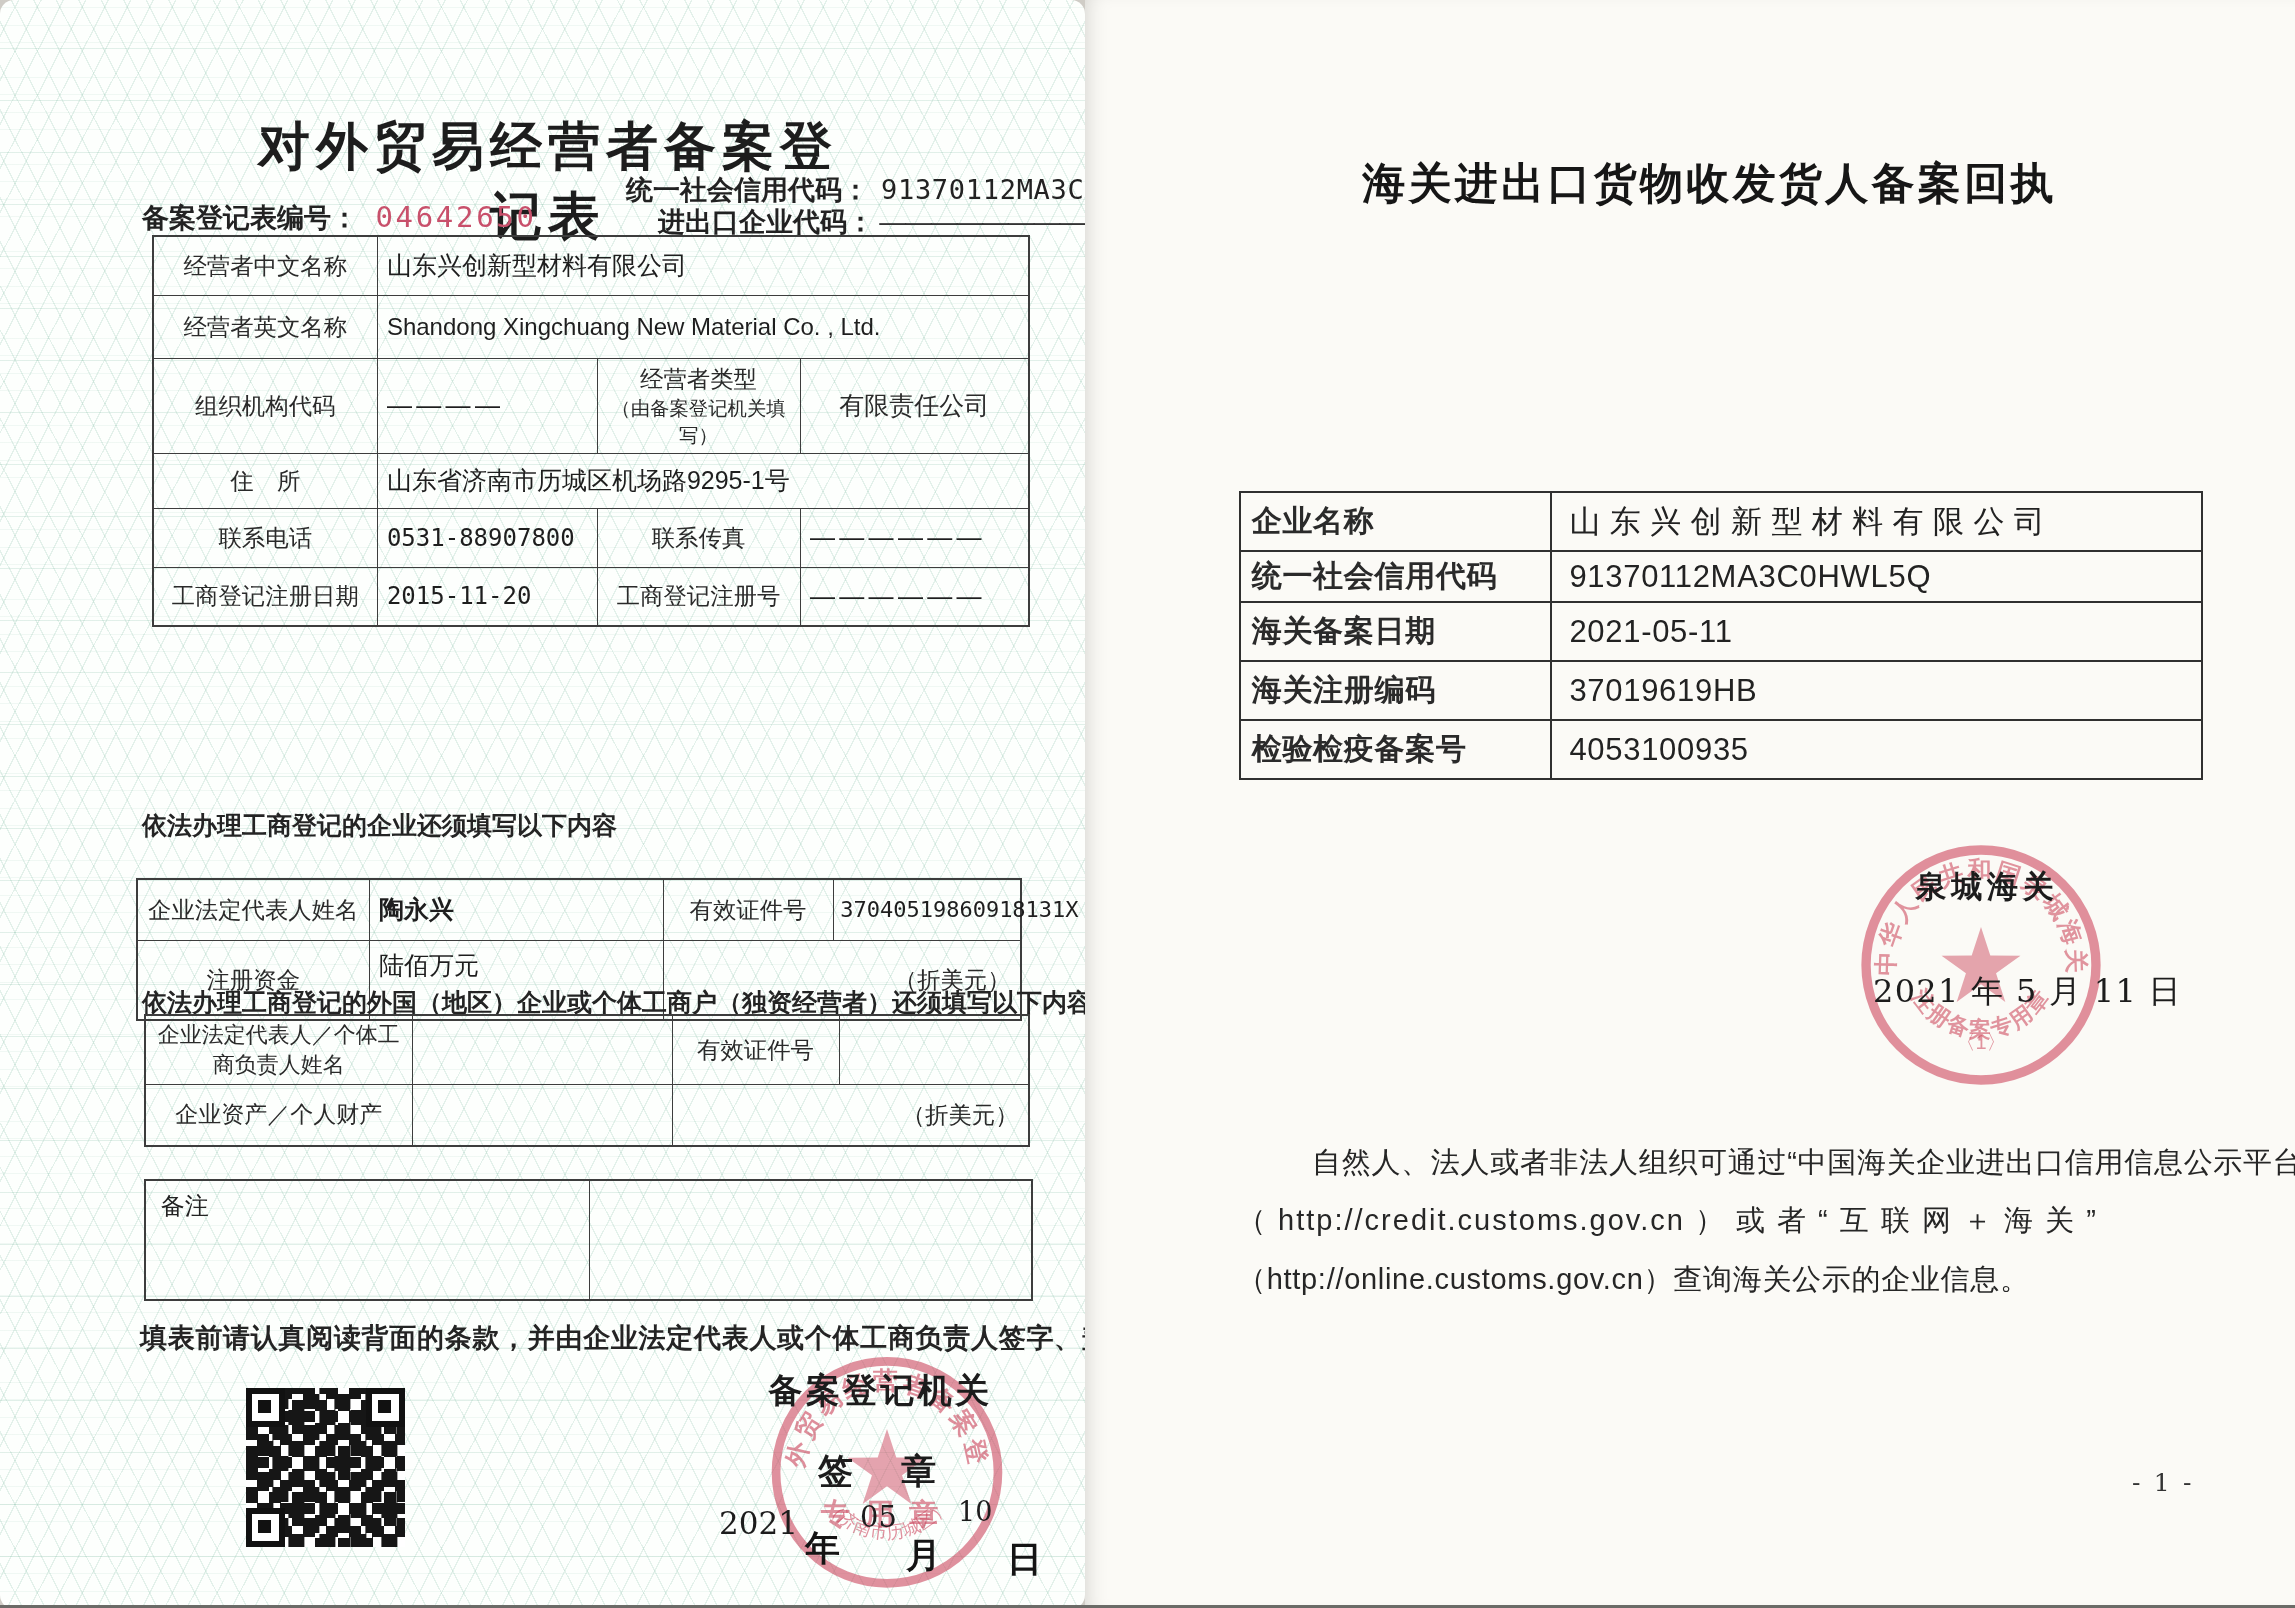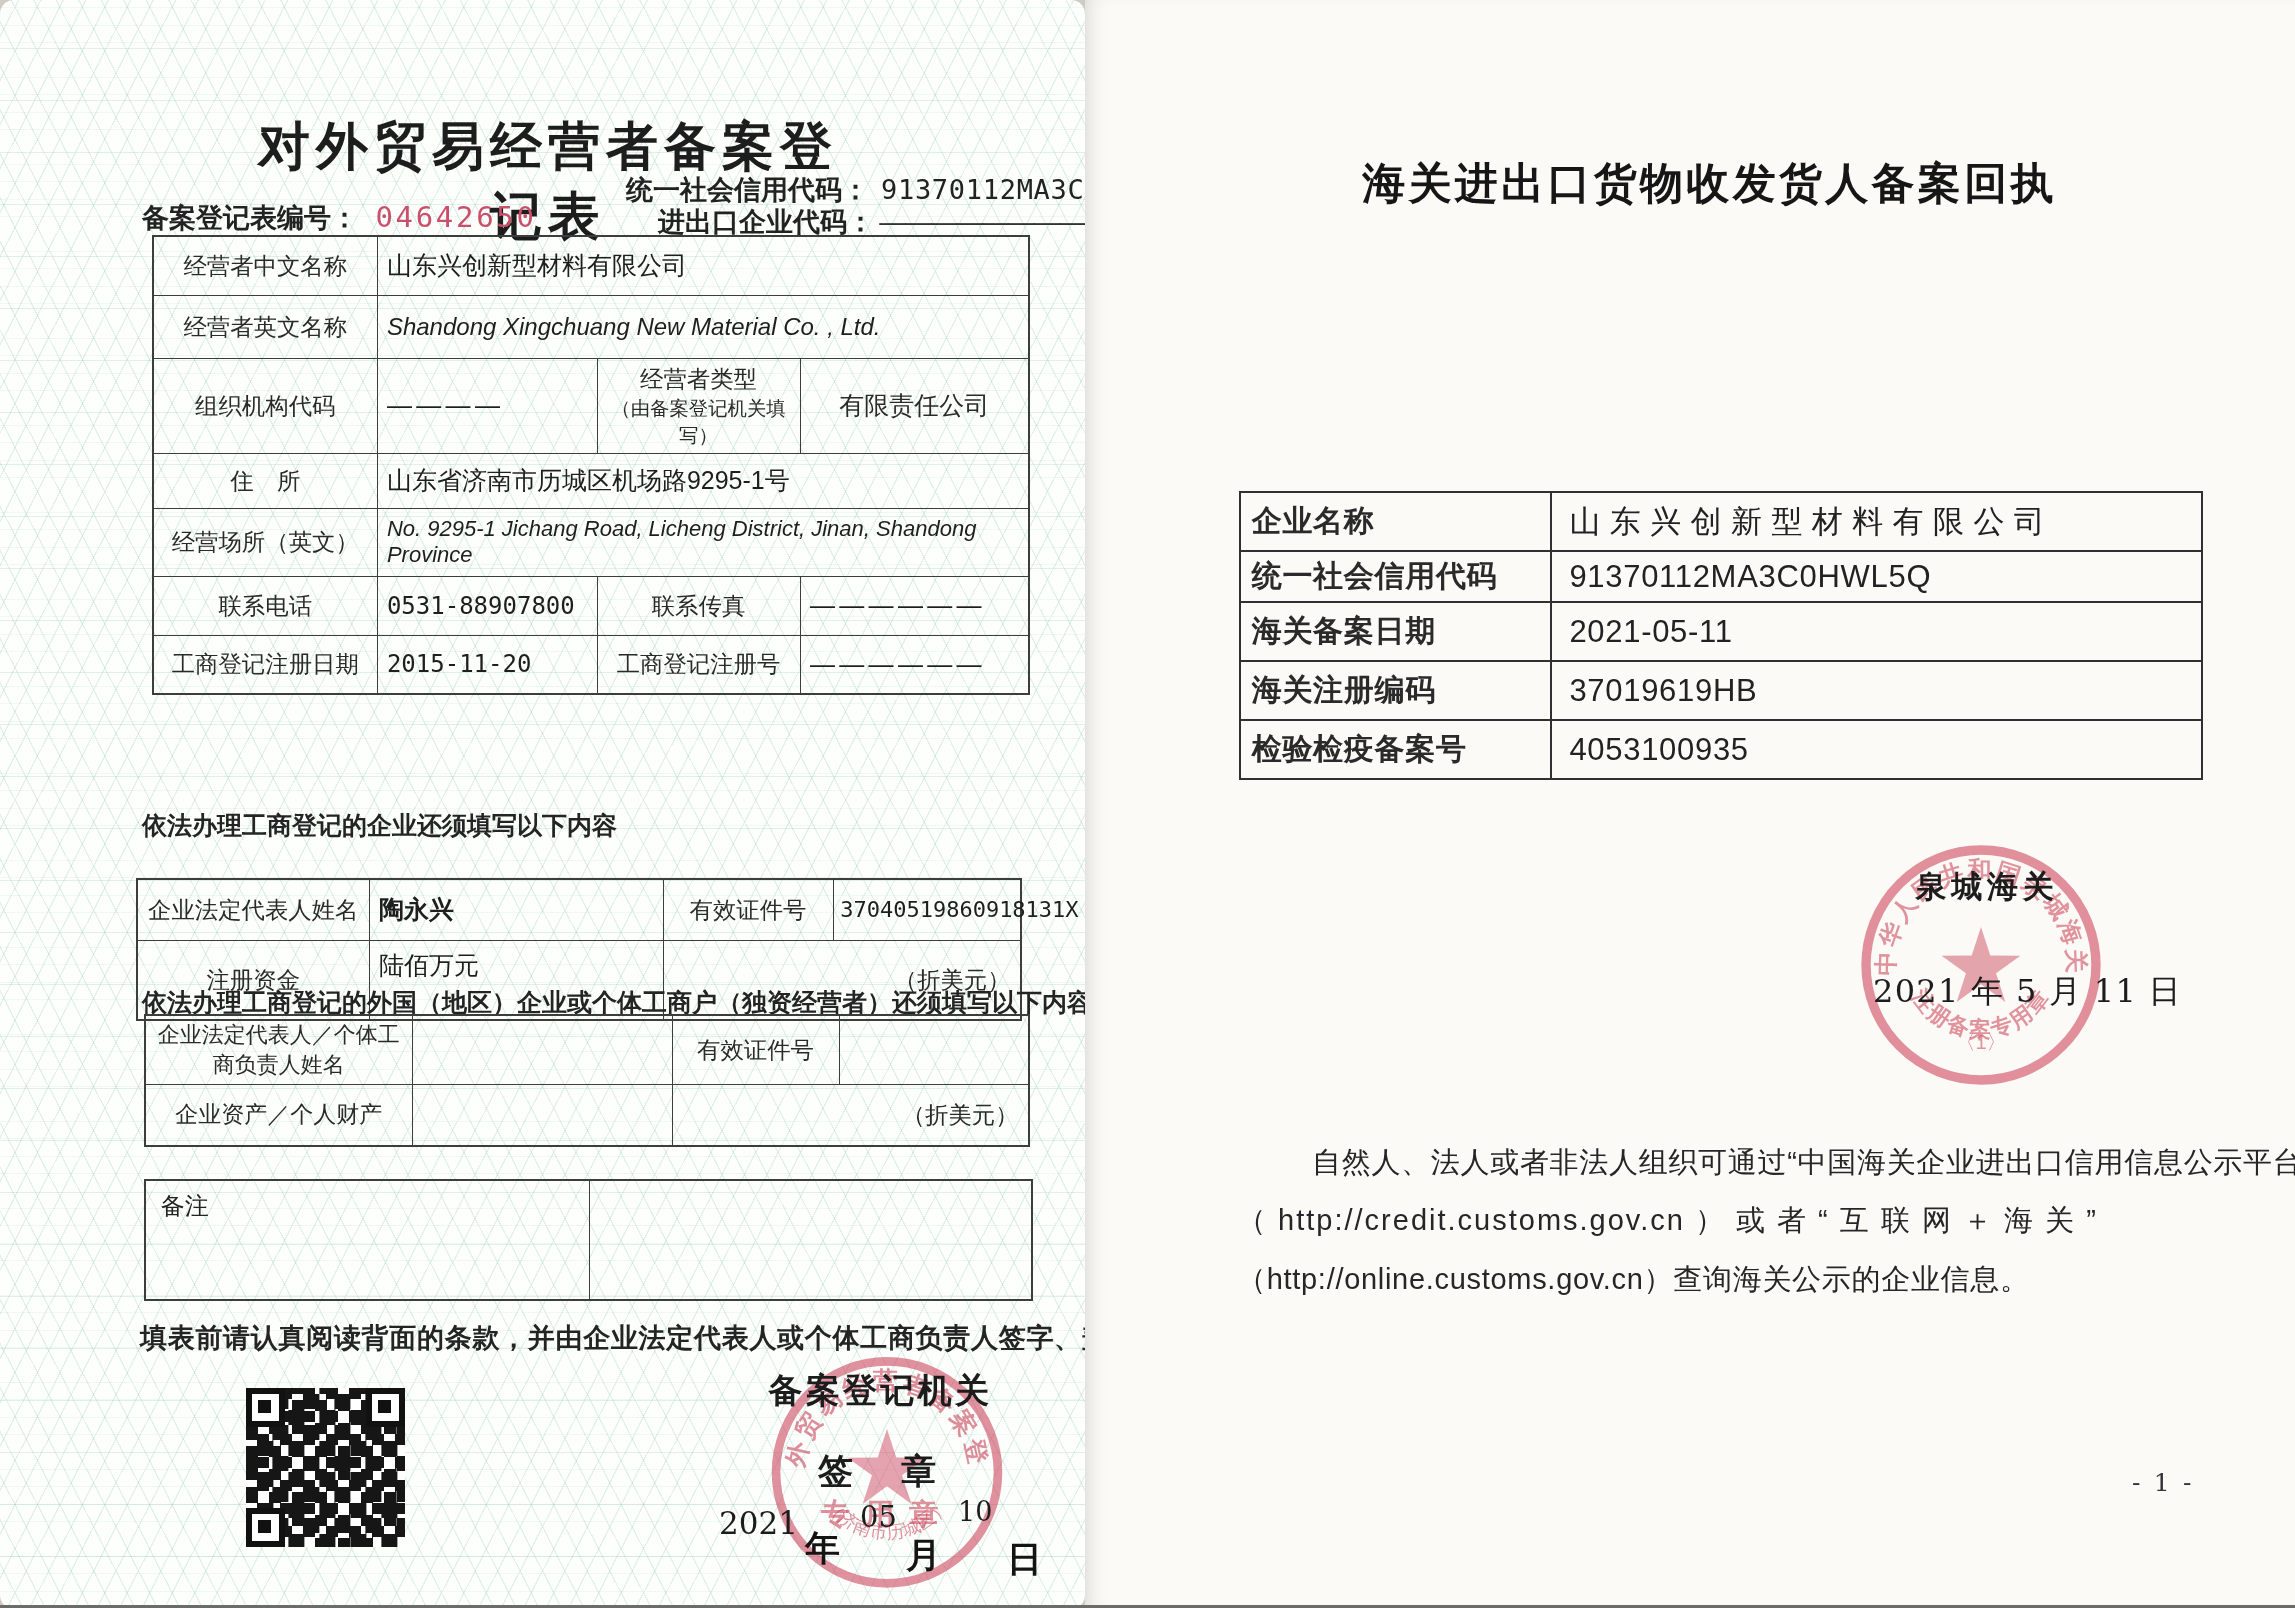--- a/index.html
+++ b/index.html
@@ -42,21 +42,21 @@
   .lp-iecode{left:658px;top:204px;font-size:27px;font-weight:600;white-space:nowrap;}
   .lp-iecode .dash{font-weight:400;letter-spacing:-1.3px;margin-left:5.3px;color:#333;}
 
   
   table{border-collapse:collapse;table-layout:fixed;background:transparent;}
   table.doc{border:2px solid #3d3d3d;}
   table.doc td{border:1.3px solid #3d3d3d;padding:4px 9.4px;vertical-align:middle;}
   td.lbl{font-size:23.4px;text-align:center;color:#2a2a2a;}
   td.val{font-size:25px;text-align:left;padding-left:18.7px;color:#1e1e1e;}
   td.val.mono{font-family:"DejaVu Sans Mono",monospace;font-size:24px;letter-spacing:0;}
-  td.val.en{font-size:24px;font-weight:500;font-style:italic;}
+  td.val.en{font-size:24px;font-weight:500;}
   .lbl-sub{display:block;font-size:19.4px;}
   td.usd{font-size:23.4px;text-align:right;padding-right:13.4px;color:#2a2a2a;}
   .dashval{letter-spacing:-1.3px;color:#333;}
 
   .sec-heading{font-size:25px;font-weight:600;color:#242424;white-space:nowrap;}
 
   
   .remark-box{left:144px;top:1179px;width:885px;height:118px;border:2px solid #3d3d3d;}
   .remark-label{position:absolute;left:14.7px;top:9.4px;font-size:24px;}
   .remark-divider{position:absolute;left:50%;top:0;width:1.3px;height:100%;background:#3d3d3d;}
@@ -130,24 +130,20 @@
     </tr>
     <tr style="height:63px;">
       <td class="lbl">组织机构代码</td>
       <td class="val dashval">— — — —</td>
       <td class="lbl"><span>经营者类型</span><span class="lbl-sub">（由备案登记机关填写）</span></td>
       <td class="lbl" style="font-size:25px;">有限责任公司</td>
     </tr>
     <tr style="height:55px;">
       <td class="lbl">住　所</td>
       <td class="val" colspan="3">山东省济南市历城区机场路9295-1号</td>
-    </tr>
-    <tr style="height:68px;">
-      <td class="lbl">经营场所（英文）</td>
-      <td class="val en" colspan="3" style="font-size:22px;">No. 9295-1 Jichang Road, Licheng District, Jinan, Shandong Province</td>
     </tr>
     <tr style="height:59px;">
       <td class="lbl">联系电话</td>
       <td class="val mono">0531-88907800</td>
       <td class="lbl">联系传真</td>
       <td class="val dashval">— — — — — —</td>
     </tr>
     <tr style="height:59px;">
       <td class="lbl">工商登记注册日期</td>
       <td class="val mono">2015-11-20</td>

